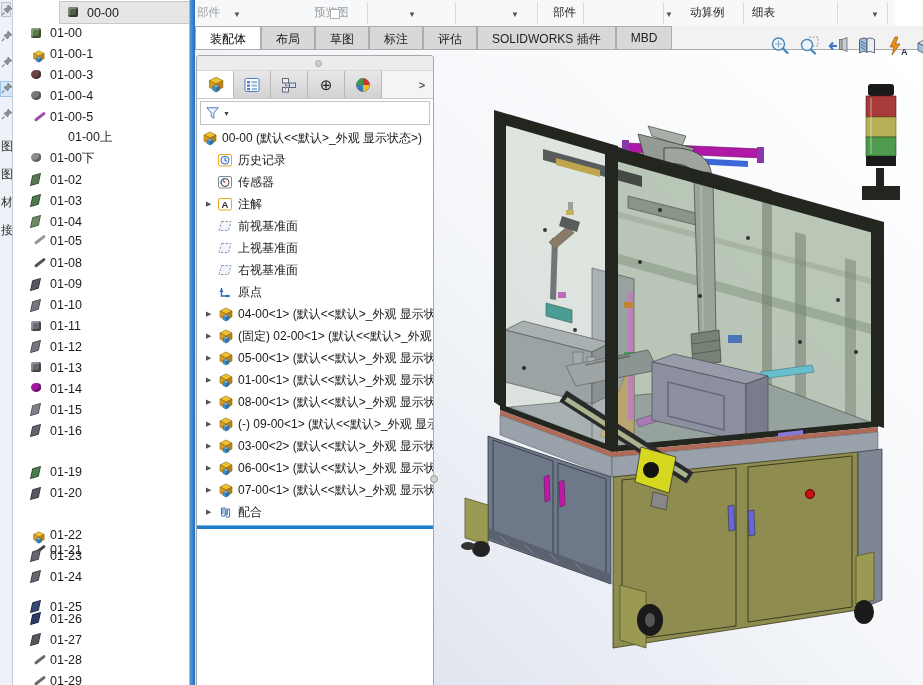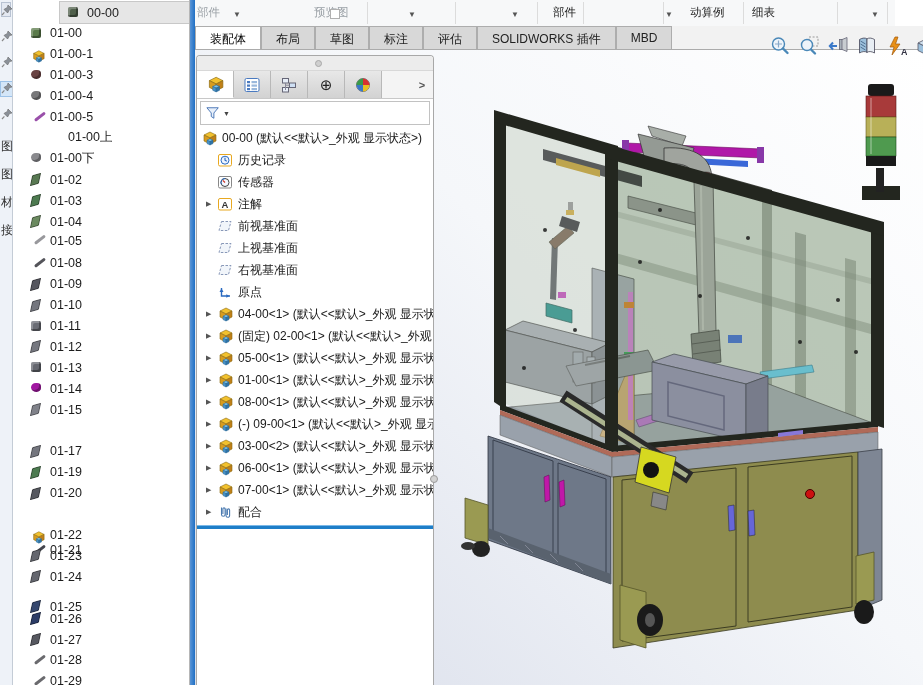--- a/index.html
+++ b/index.html
@@ -252,25 +252,25 @@
           <span class="sh sh-flower" style="background: rgb(160, 24, 160);"></span>
         </span>
         <span class="p-label">01-14</span>
       </div>
       <div class="p-row" style="top: 399.1px;">
         <span class="p-ico">
           <span class="sh sh-slab" style="background: rgb(128, 130, 138);"></span>
         </span>
         <span class="p-label">01-15</span>
       </div>
-      <div class="p-row" style="top: 440.9px;">
-        <span class="p-ico">
-          <span class="sh sh-slab" style="background: rgb(116, 118, 126);"></span>
-        </span>
-        <span class="p-label">01-17</span>
+      <div class="p-row" style="top: 420px;">
+        <span class="p-ico">
+          <span class="sh sh-slab" style="background: rgb(99, 101, 109);"></span>
+        </span>
+        <span class="p-label">01-16</span>
       </div>
       <div class="p-row" style="top: 461.8px;">
         <span class="p-ico">
           <span class="sh sh-slab" style="background: rgb(76, 122, 80);"></span>
         </span>
         <span class="p-label">01-19</span>
       </div>
       <div class="p-row" style="top: 482.7px;">
         <span class="p-ico">
           <span class="sh sh-slab" style="background: rgb(86, 88, 95);"></span>

